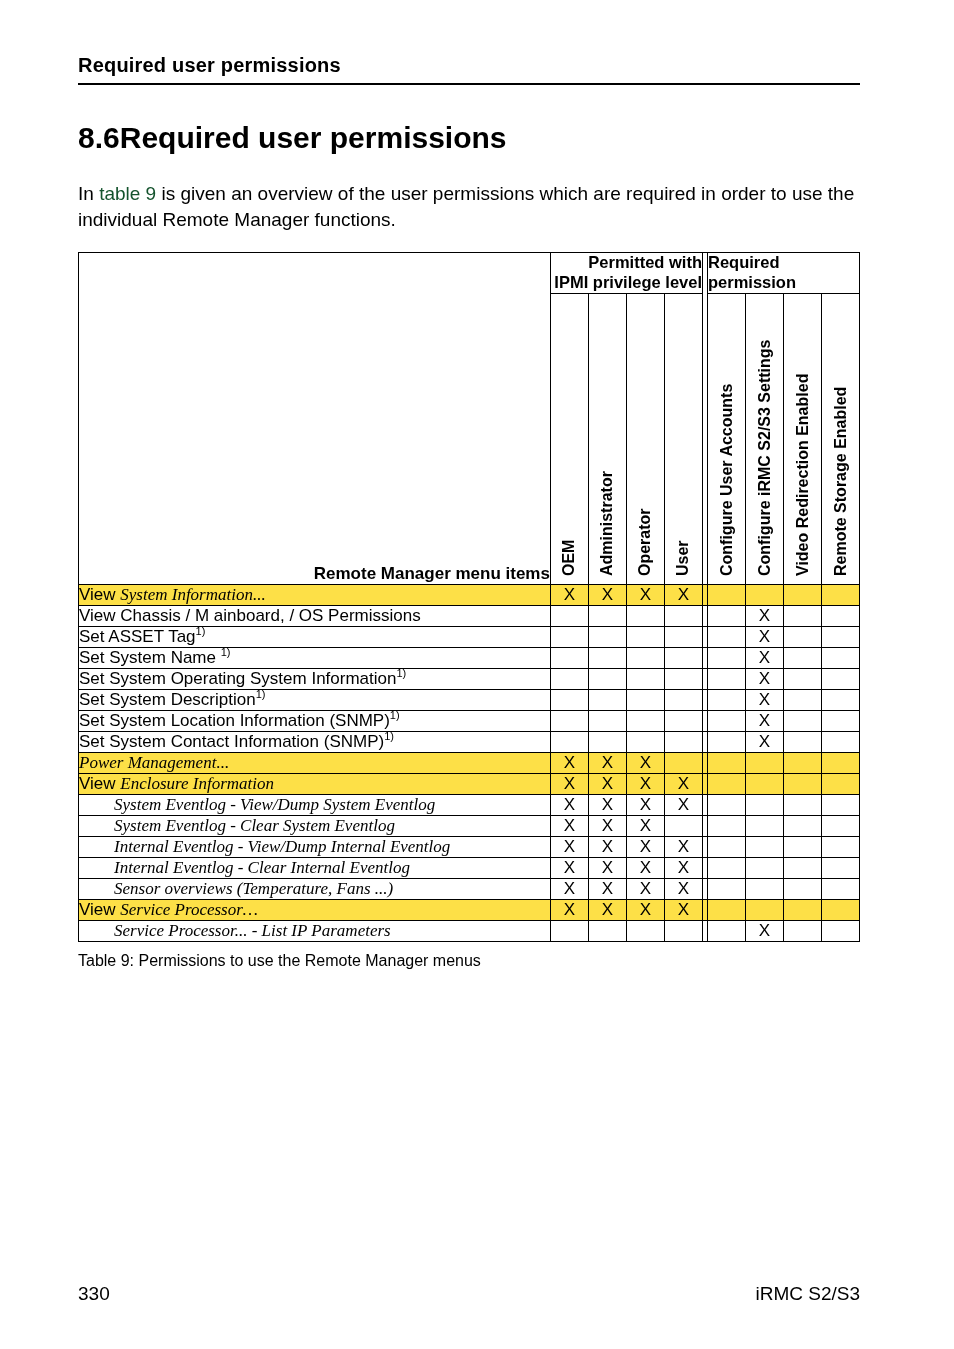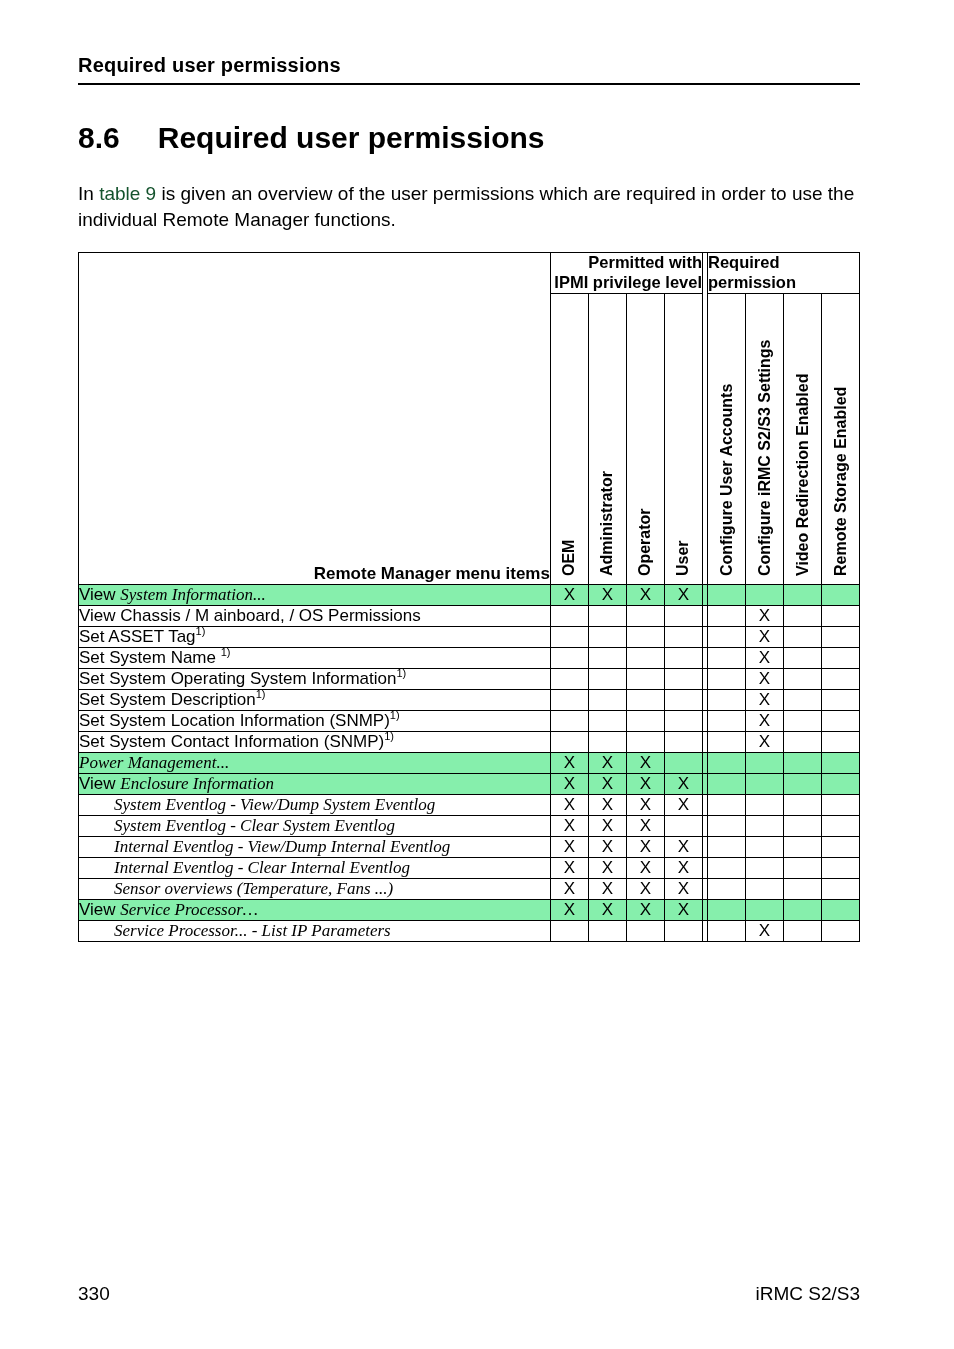--- a/index.html
+++ b/index.html
@@ -24,21 +24,20 @@
   .head-rule {
     border: none;
     border-top: 2px solid #000;
     margin: 6px 0 36px 0;
   }
   .section-title {
     font-size: 30px;
     font-weight: bold;
     margin: 0 0 26px 0;
     display: flex;
-    gap: 38px;
     align-items: baseline;
   }
   .section-title .num { }
   .intro {
     font-size: 19px;
     line-height: 1.35;
     margin: 0 0 20px 0;
   }
   .intro .link { color: #14532d; }
 
@@ -102,21 +101,21 @@
     text-align: left;
     vertical-align: middle;
   }
   td.label.indent { padding-left: 35px; }
   td.cell {
     text-align: center;
     vertical-align: middle;
     font-size: 17px;
     padding: 5px 0;
   }
-  tr.shaded td { background: #86efac; }
+  tr.shaded td { background: #fde047; }
   .italic { font-style: italic; font-family: Georgia, 'Times New Roman', serif; }
   .serif  { font-family: Georgia, 'Times New Roman', serif; }
   .viewword { font-family: Arial, Helvetica, sans-serif; font-style: normal; }
   sup { font-size: 11px; vertical-align: super; line-height: 0; }
 
   .caption {
     font-size: 16px;
     margin-top: 10px;
   }
   .footer {
@@ -393,18 +392,19 @@
           <td class="cell"></td>
           <td class="sep"></td>
           <td class="cell"></td>
           <td class="cell">X</td>
           <td class="cell"></td>
           <td class="cell"></td>
         </tr>
       </tbody>
   </table>
 
+  <div class="caption">Table 9: Permissions to use the Remote Manager menus</div>
 
   <div class="footer">
     <span>330</span>
     <span>iRMC S2/S3</span>
   </div>
 </div>
 
 </body></html>

